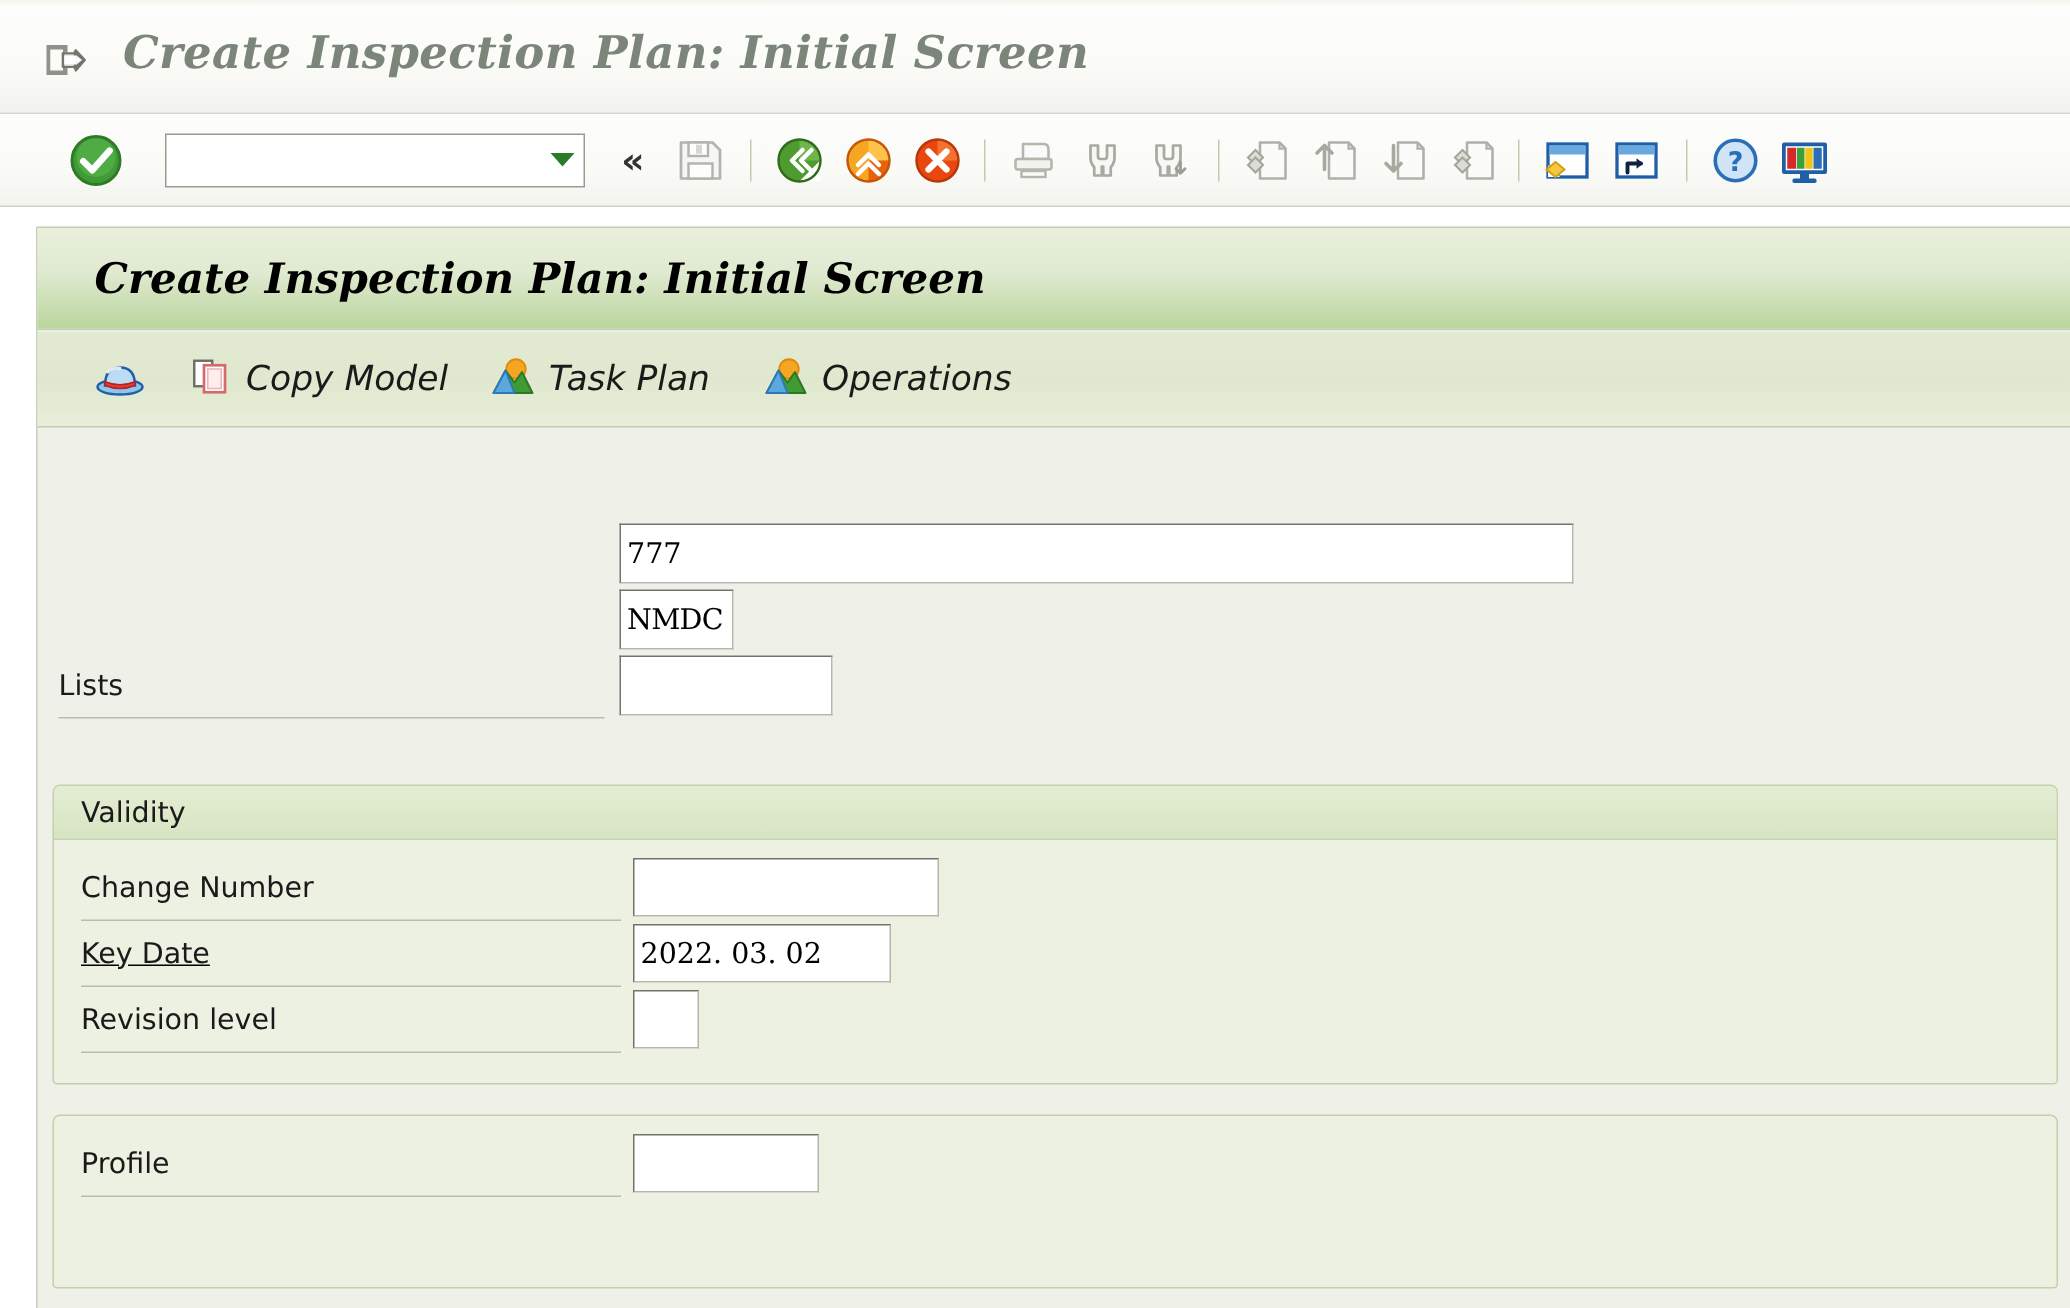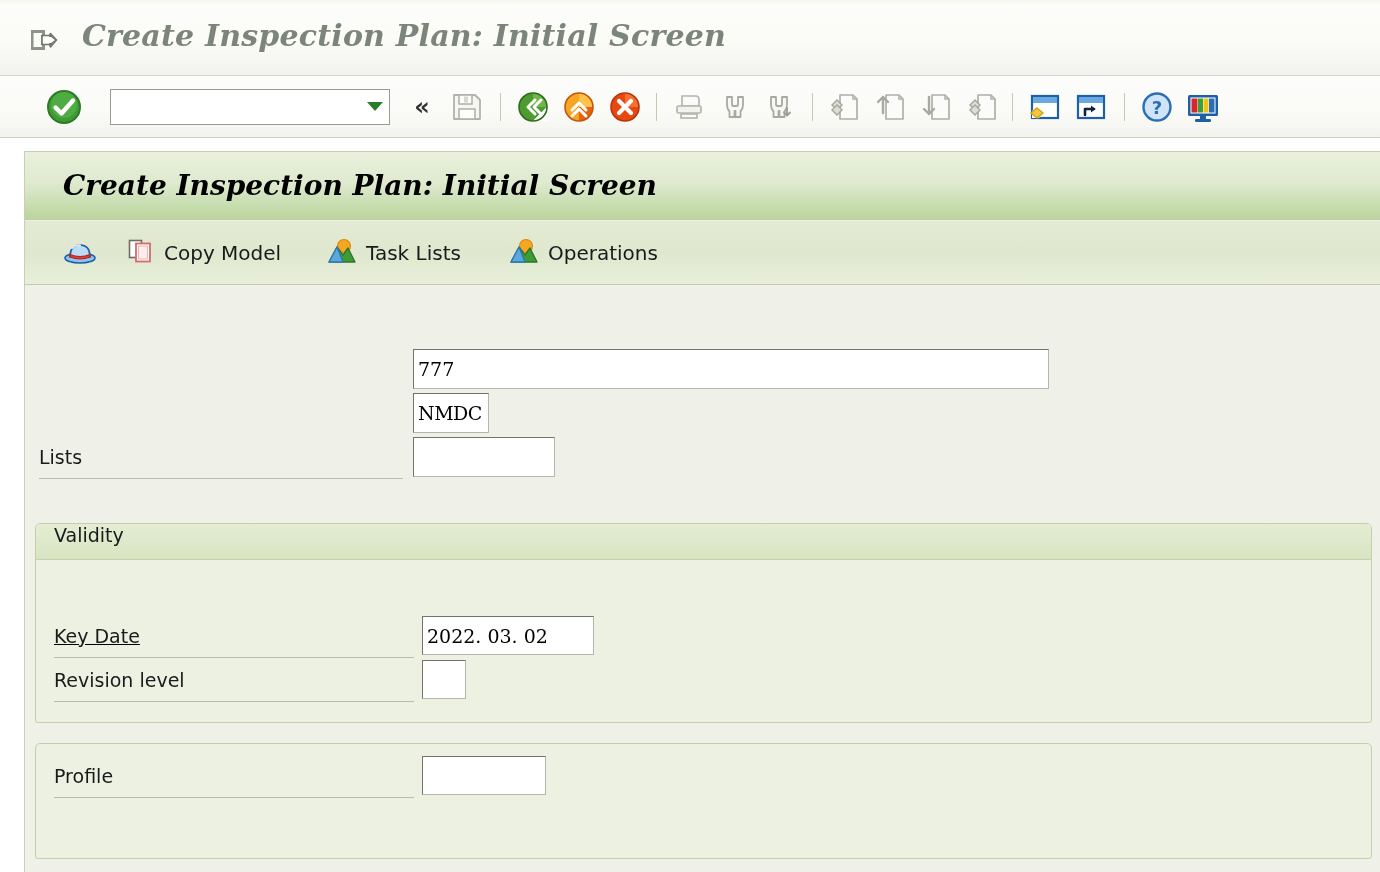--- a/index.html
+++ b/index.html
@@ -141,23 +141,24 @@
     position: absolute;
     top: 50%;
     transform: translateY(-50%);
     display: flex;
     align-items: center;
     gap: 9px;
     cursor: default;
   }
   .app-btn-label {
     font-family: "DejaVu Sans", sans-serif;
-    font-size: 20px;
+    font-size: 23px;
     color: #1a1a1a;
     white-space: nowrap;
+    font-style: italic;
   }
 
   
   .form-area { position: absolute; left: 0; top: 134px; width: 100%; }
 
   .frow {
     position: absolute;
     height: 44px;
   }
   .flabel {
@@ -201,20 +202,21 @@
     border-radius: 5px 5px 3px 3px;
     background: #edf1e2;
     box-sizing: border-box;
     overflow: hidden;
   }
   .gb-title {
     height: 36px;
     background: linear-gradient(to bottom, #e4edd3 0%, #dde8c9 60%, #d7e4c1 100%);
     border-bottom: 1px solid #c6d2ae;
     display: flex;
+    align-items: center;
     box-sizing: border-box;
   }
   .gb-title span {
     font-family: "DejaVu Sans", sans-serif;
     font-size: 19px;
     color: #1a1a1a;
     padding-left: 18px;
   }
   .gb-body { position: relative; }
 
@@ -449,21 +451,21 @@
     </div>
 
     <div class="app-btn" style="left:302px">
       <span>
         <svg width="30" height="28" viewBox="0 0 30 28">
           <circle cx="17" cy="9" r="6.5" fill="#f5a623" stroke="#e08a0a" stroke-width="1.2"></circle>
           <path d="M2 25 L10 10 L16 18 L21 11 L28 25 Z" fill="#3f9c35" stroke="#2d7527" stroke-width="1.3" stroke-linejoin="round"></path>
           <path d="M2 25 L10 10 L16 25 Z" fill="#5aa8dd" stroke="#2b79b8" stroke-width="1.3" stroke-linejoin="round"></path>
         </svg>
       </span>
-      <span class="app-btn-label">Task Lists</span>
+      <span class="app-btn-label">Task Plan</span>
     </div>
 
     <div class="app-btn" style="left:484px">
       <span>
         <svg width="30" height="28" viewBox="0 0 30 28">
           <circle cx="17" cy="9" r="6.5" fill="#f5a623" stroke="#e08a0a" stroke-width="1.2"></circle>
           <path d="M2 25 L10 10 L16 18 L21 11 L28 25 Z" fill="#3f9c35" stroke="#2d7527" stroke-width="1.3" stroke-linejoin="round"></path>
           <path d="M2 25 L10 10 L16 25 Z" fill="#5aa8dd" stroke="#2b79b8" stroke-width="1.3" stroke-linejoin="round"></path>
         </svg>
       </span>
@@ -488,20 +490,26 @@
       <input class="finput" style="left: 374px; top: 2px; width: 142px; height: 40px;" type="text" value="">
     </div>
   </div>
 
   <div class="groupbox" style="left:10px; top:372px; width:1337px; height:200px;">
     <div class="gb-title">
       <span>Validity</span>
     </div>
     <div class="gb-body" style="height:163px;">
 
+      <div class="gb-row" style="left:18px; top:10px; width:1300px;">
+        <div class="gb-label" style="width:360px;">
+          <span>Change Number</span>
+        </div>
+        <input class="finput" style="left: 368px; top: 2px; width: 204px; height: 39px;" type="text" value="">
+      </div>
 
       <div class="gb-row" style="left:18px; top:54px; width:1300px;">
         <div class="gb-label" style="width:360px;text-decoration:underline;">
           <span>Key Date</span>
         </div>
         <input class="finput" style="left: 368px; top: 2px; width: 172px; height: 39px;" type="text" value="2022. 03. 02">
       </div>
 
       <div class="gb-row" style="left:18px; top:98px; width:1300px;">
         <div class="gb-label" style="width:360px;">

